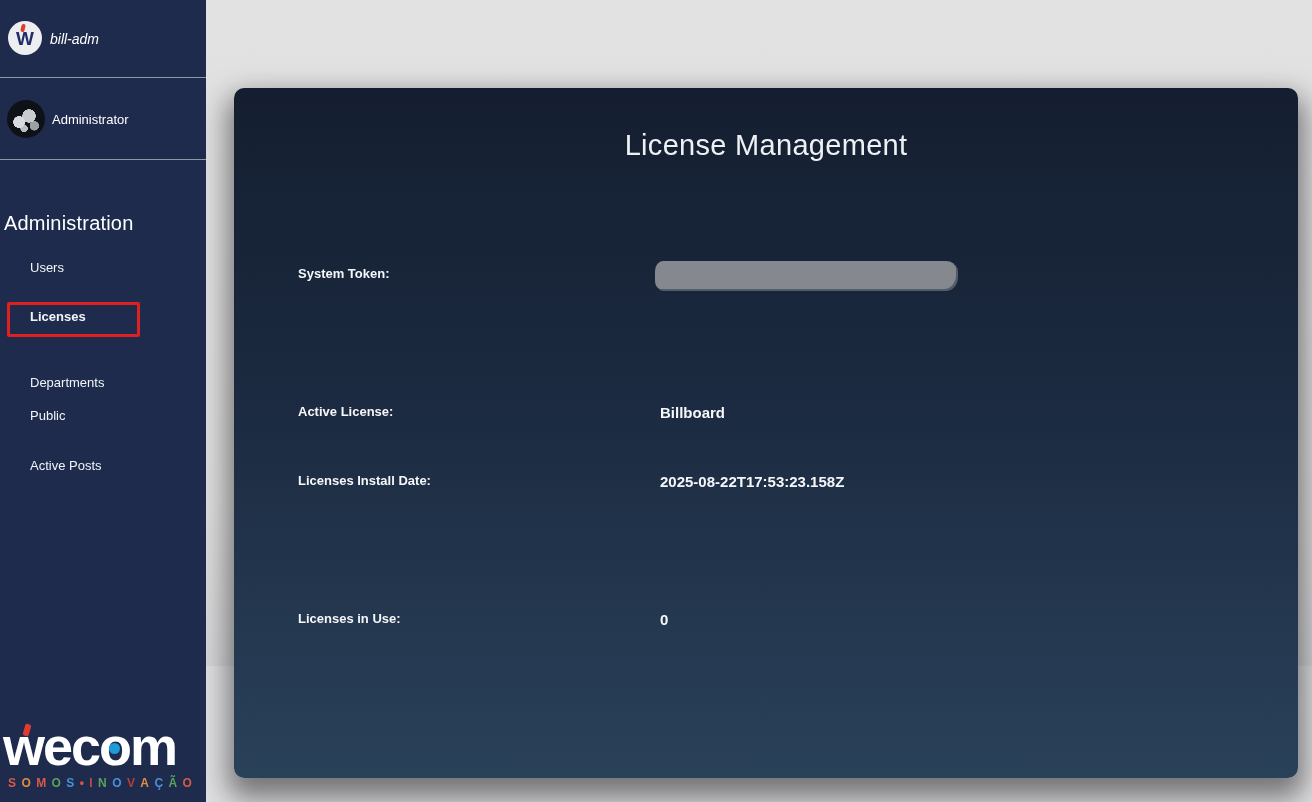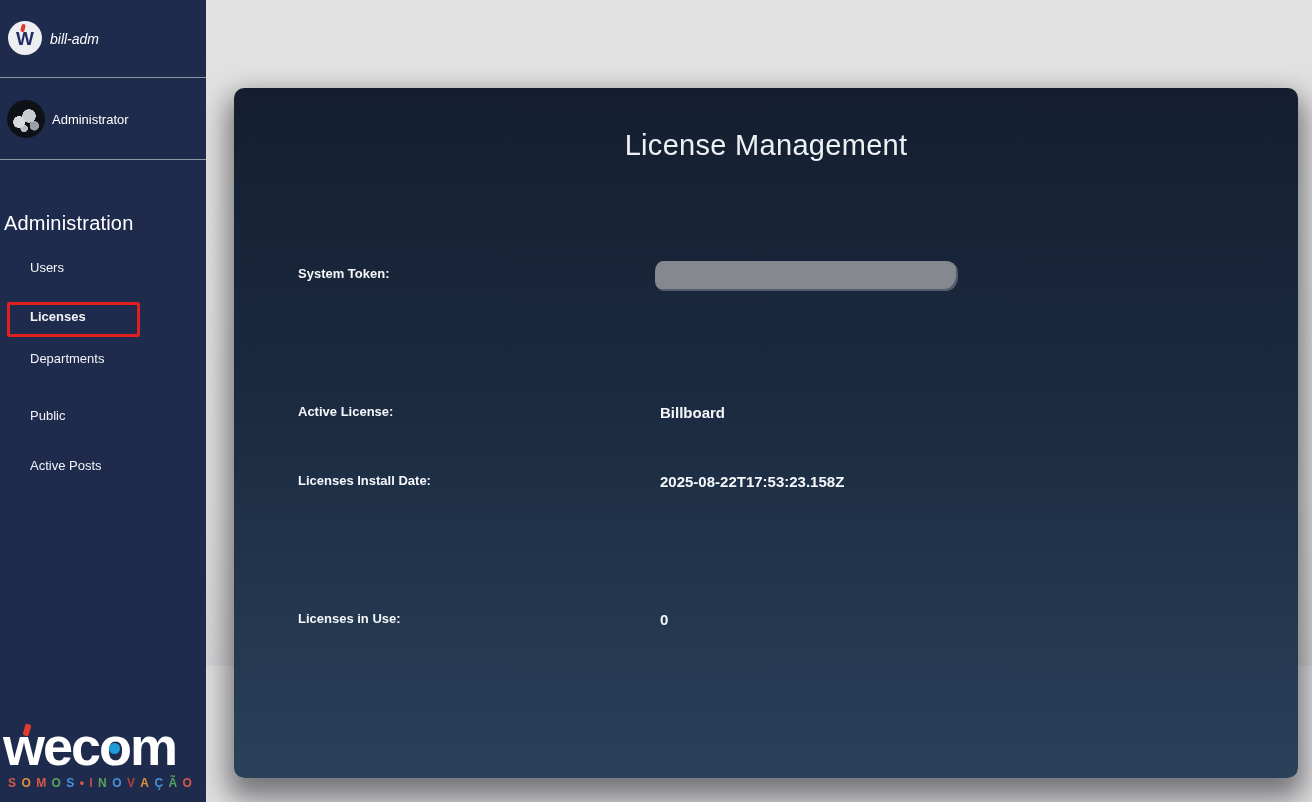--- a/index.html
+++ b/index.html
@@ -51,21 +51,21 @@
     position: absolute; left: 4px; top: 196px; color: #ffffff; font-size: 20px;
     letter-spacing: 0.2px;
     margin-top: 16px;
   }
   .nav-item {
     position: absolute; left: 30px; height: 42px; line-height: 42px;
     color: #f2f4f8; font-size: 13px; cursor: pointer; white-space: nowrap;
   }
   .nav-item-0 { top: 247px; }
   .nav-item-1 { top: 296px; font-weight: bold; }
-  .nav-item-2 { top: 338px; }
+  .nav-item-2 { top: 362px; }
   .nav-item-3 { top: 395px; }
   .nav-item-4 { top: 445px; }
   .red-box {
     position: absolute; left: 7px; top: 302px; width: 133px; height: 35px;
     border: 3px solid #e01f1f; border-radius: 2px; pointer-events: none;
   }
 
   
   .logo { position: absolute; left: 0; top: 718px; width: 206px; height: 84px; }
   .logo-word {

